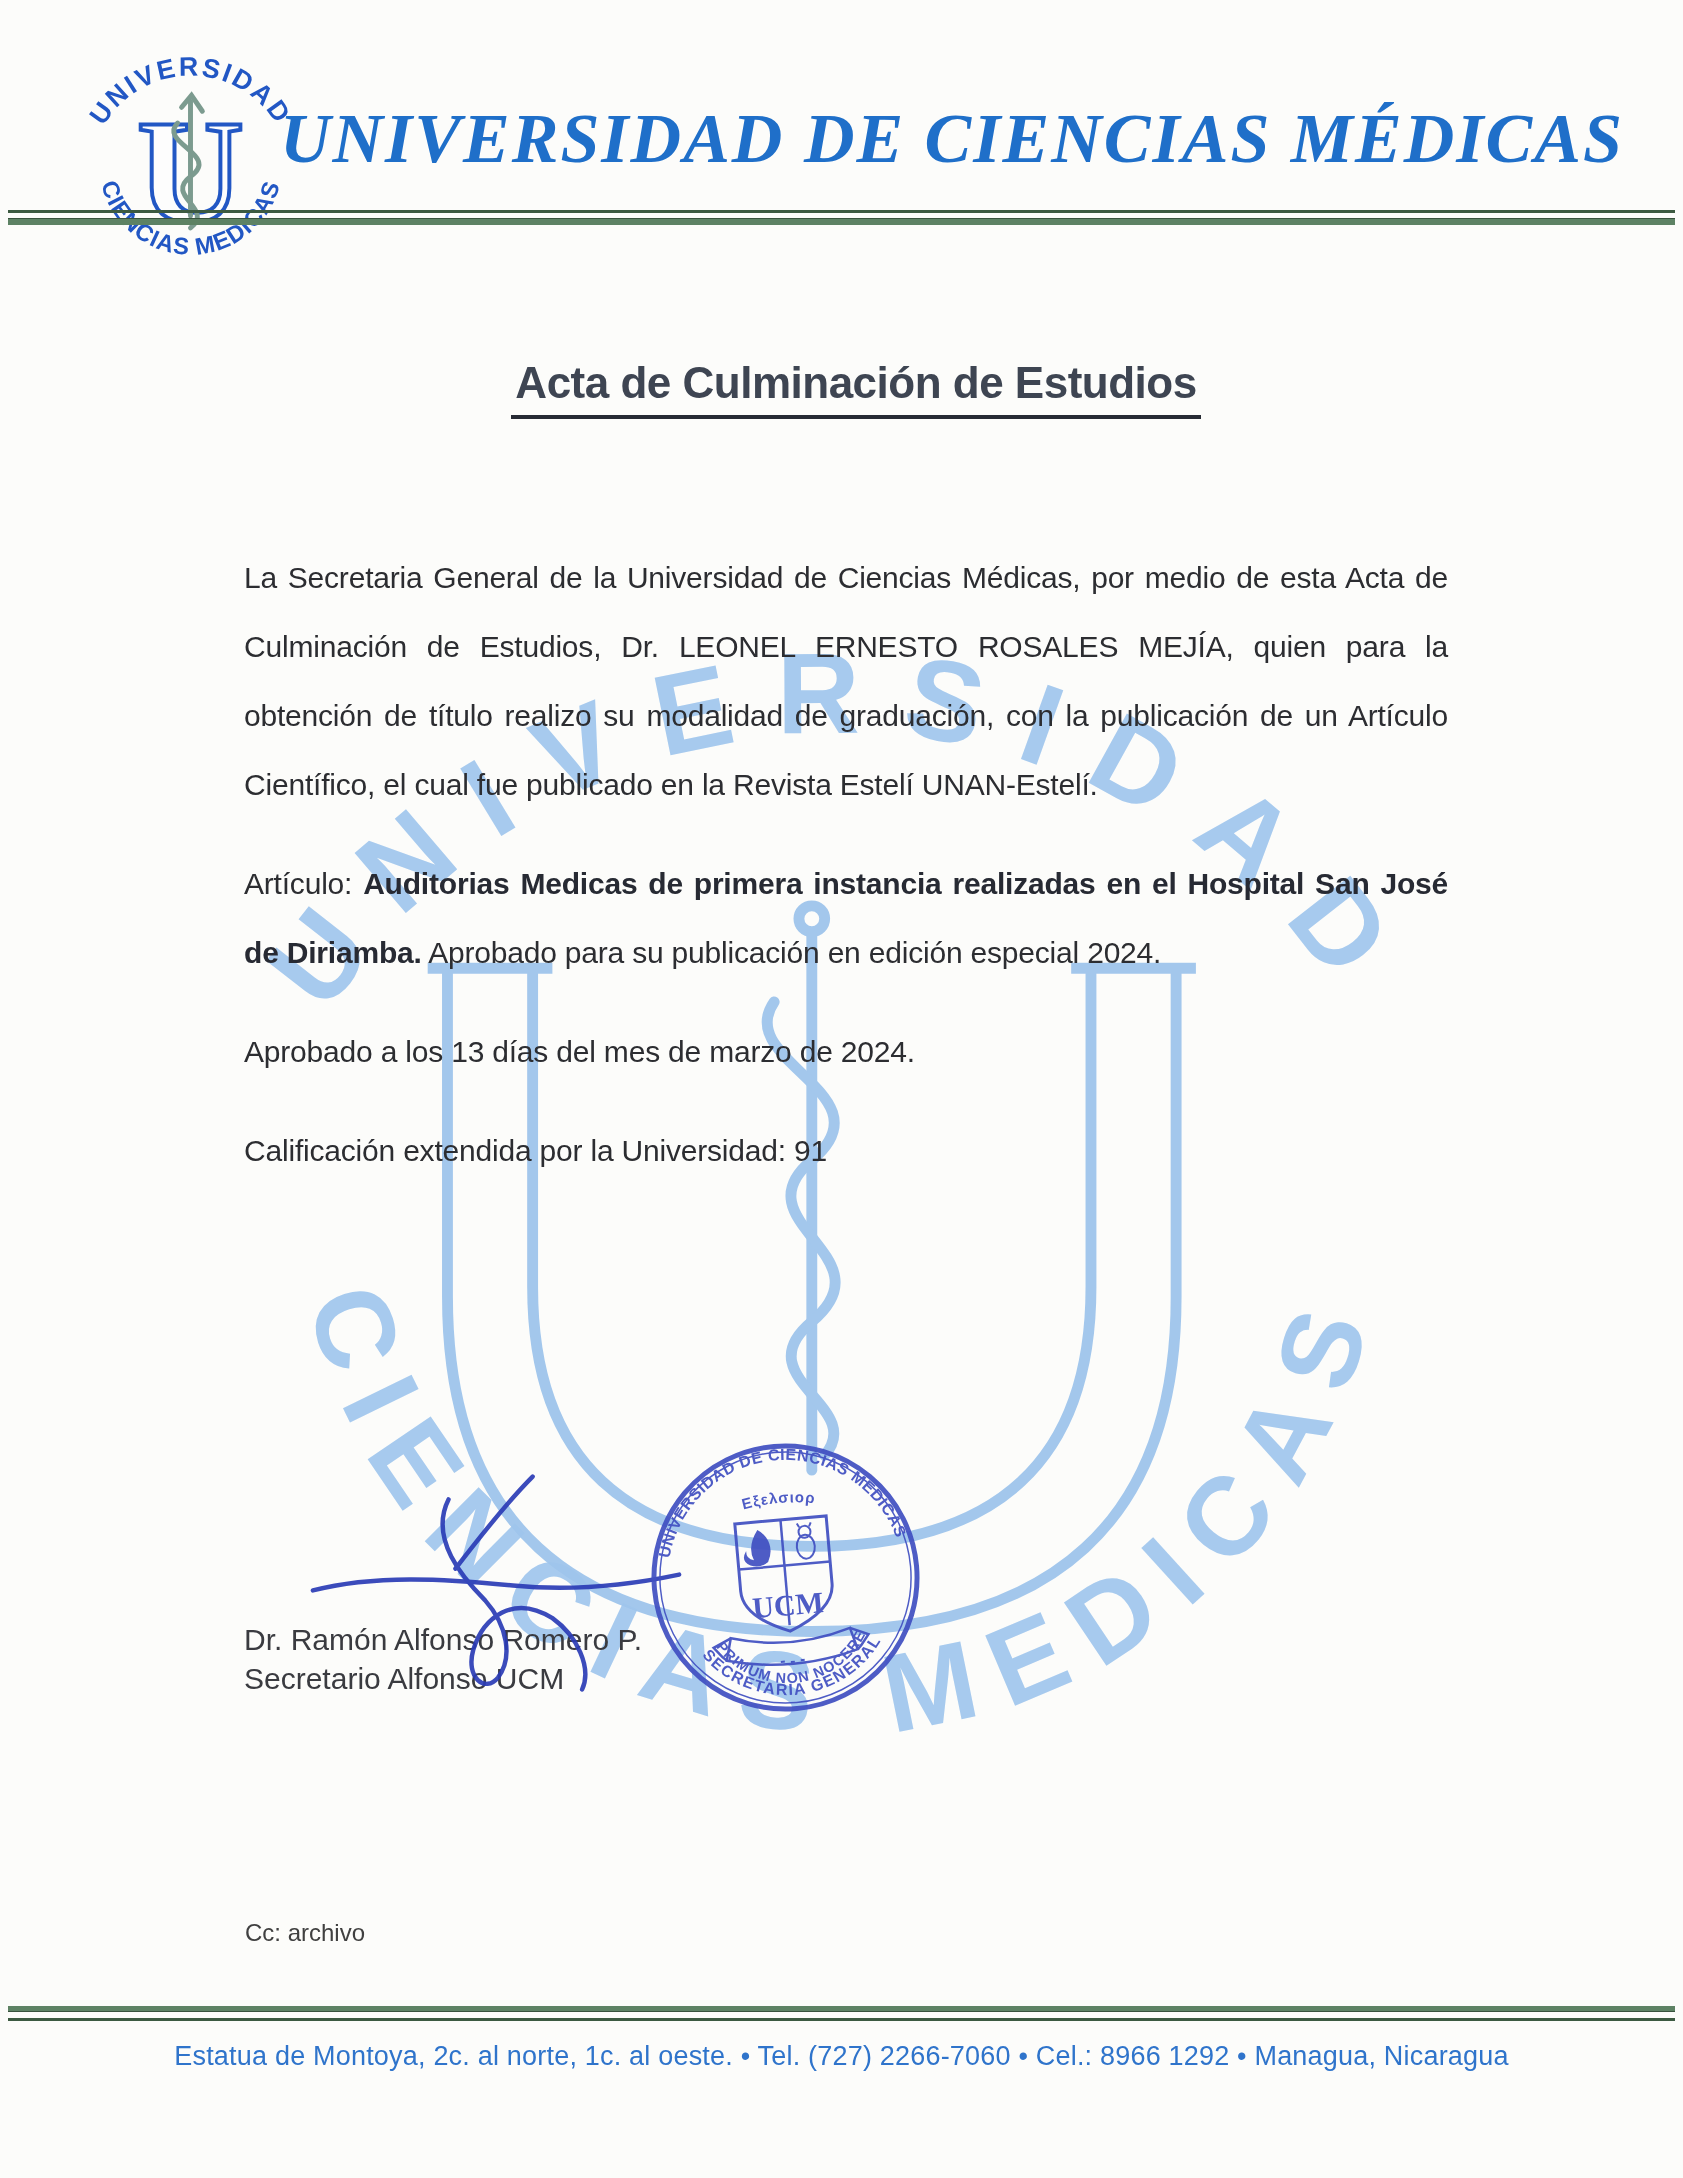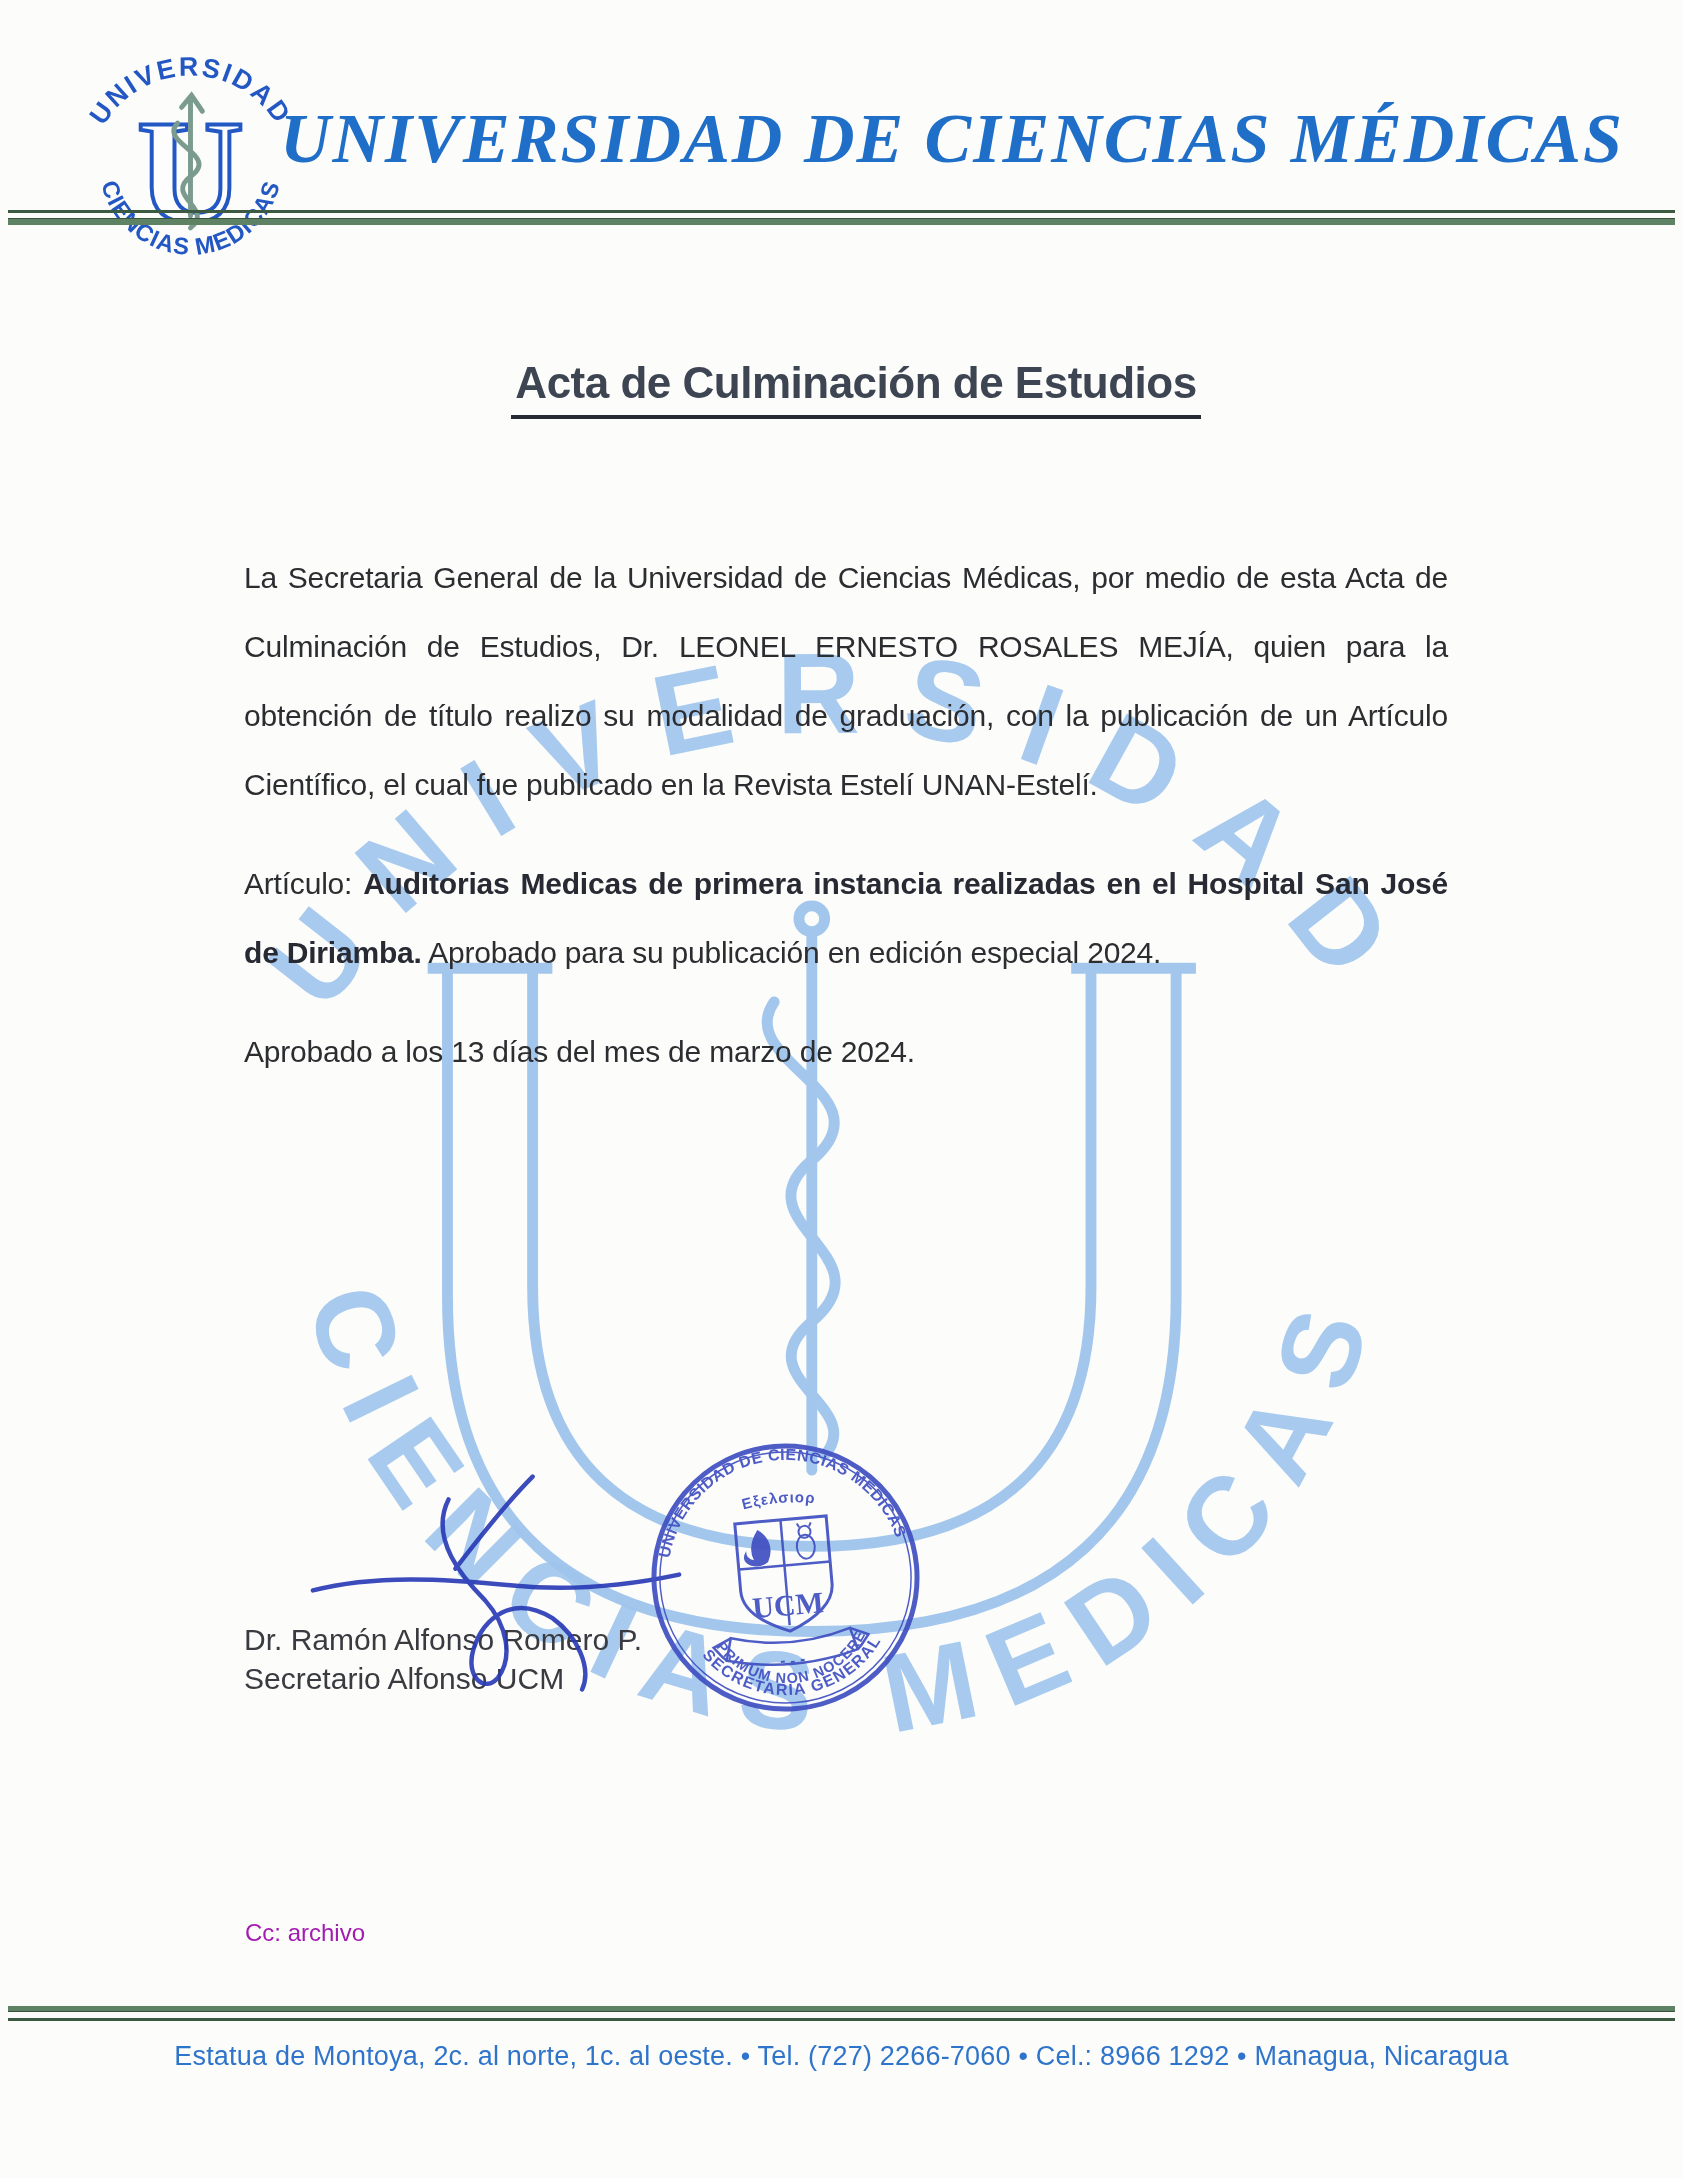--- a/index.html
+++ b/index.html
@@ -32,21 +32,21 @@
   .body-text p { margin:0 0 30px 0; }
   .body-text p:last-child { margin-bottom:0; }
   .body-text .b { font-weight:bold; color:#272a33; }
 
   
   .sig-block { position:absolute; left:244px; top:1620px; font-size:30px; line-height:39px; color:#3a3b40; }
   .sig-svg  { position:absolute; left:285px; top:1440px; width:426px; height:292px; }
   .seal-svg { position:absolute; left:644px; top:1436px; width:283px; height:283px;
       transform:rotate(-5deg); opacity:0.93; }
 
-  .cc-note { position:absolute; left:245px; top:1919px; font-size:24px; color:#a21caf; }
+  .cc-note { position:absolute; left:245px; top:1919px; font-size:24px; color:#404040; }
 
   
   .rule-thick-bot { top:2006px; height:6px; background:#5d8264; box-shadow:0 -1px 0 #38523d inset; }
   .rule-thin-bot  { top:2018px; height:3px; background:#3c5a41; }
   .footer-line { position:absolute; left:0; width:100%; text-align:center;
       color:#2f74cb; font-size:27px; letter-spacing:0.2px; }
   .footer-line1 { top:2041px; }
   .footer-line2 { top:2091px; }
 
   svg text { user-select:none; }
@@ -113,20 +113,21 @@
     <div class="rule rule-thick-top"></div>
 
     <div class="doc-title">
       <span>Acta de Culminación de Estudios</span>
     </div>
 
     <div class="body-text" id="body-container">
         <p><span>La Secretaria General de la Universidad de Ciencias Médicas, por medio de esta Acta de Culminación de Estudios, Dr. LEONEL ERNESTO ROSALES MEJÍA, quien para la obtención de título realizo su modalidad de graduación, con la publicación de un Artículo Científico, el cual fue publicado en la Revista Estelí UNAN-Estelí.</span></p>
         <p><span>Artículo: </span><span class="b">Auditorias Medicas de primera instancia realizadas en el Hospital San José de Diriamba.</span><span> Aprobado para su publicación en edición especial 2024.</span></p>
         <p><span>Aprobado a los 13 días del mes de marzo de 2024.</span></p>
+        <p><span>Calificación extendida por la Universidad: 91</span></p>
       </div>
 
     <div class="sig-block">
       <div>Dr. Ramón Alfonso Romero P.</div>
       <div>Secretario Alfonso UCM</div>
     </div>
 
     <div class="cc-note">Cc: archivo</div>
 
     <div class="rule rule-thick-bot"></div>

